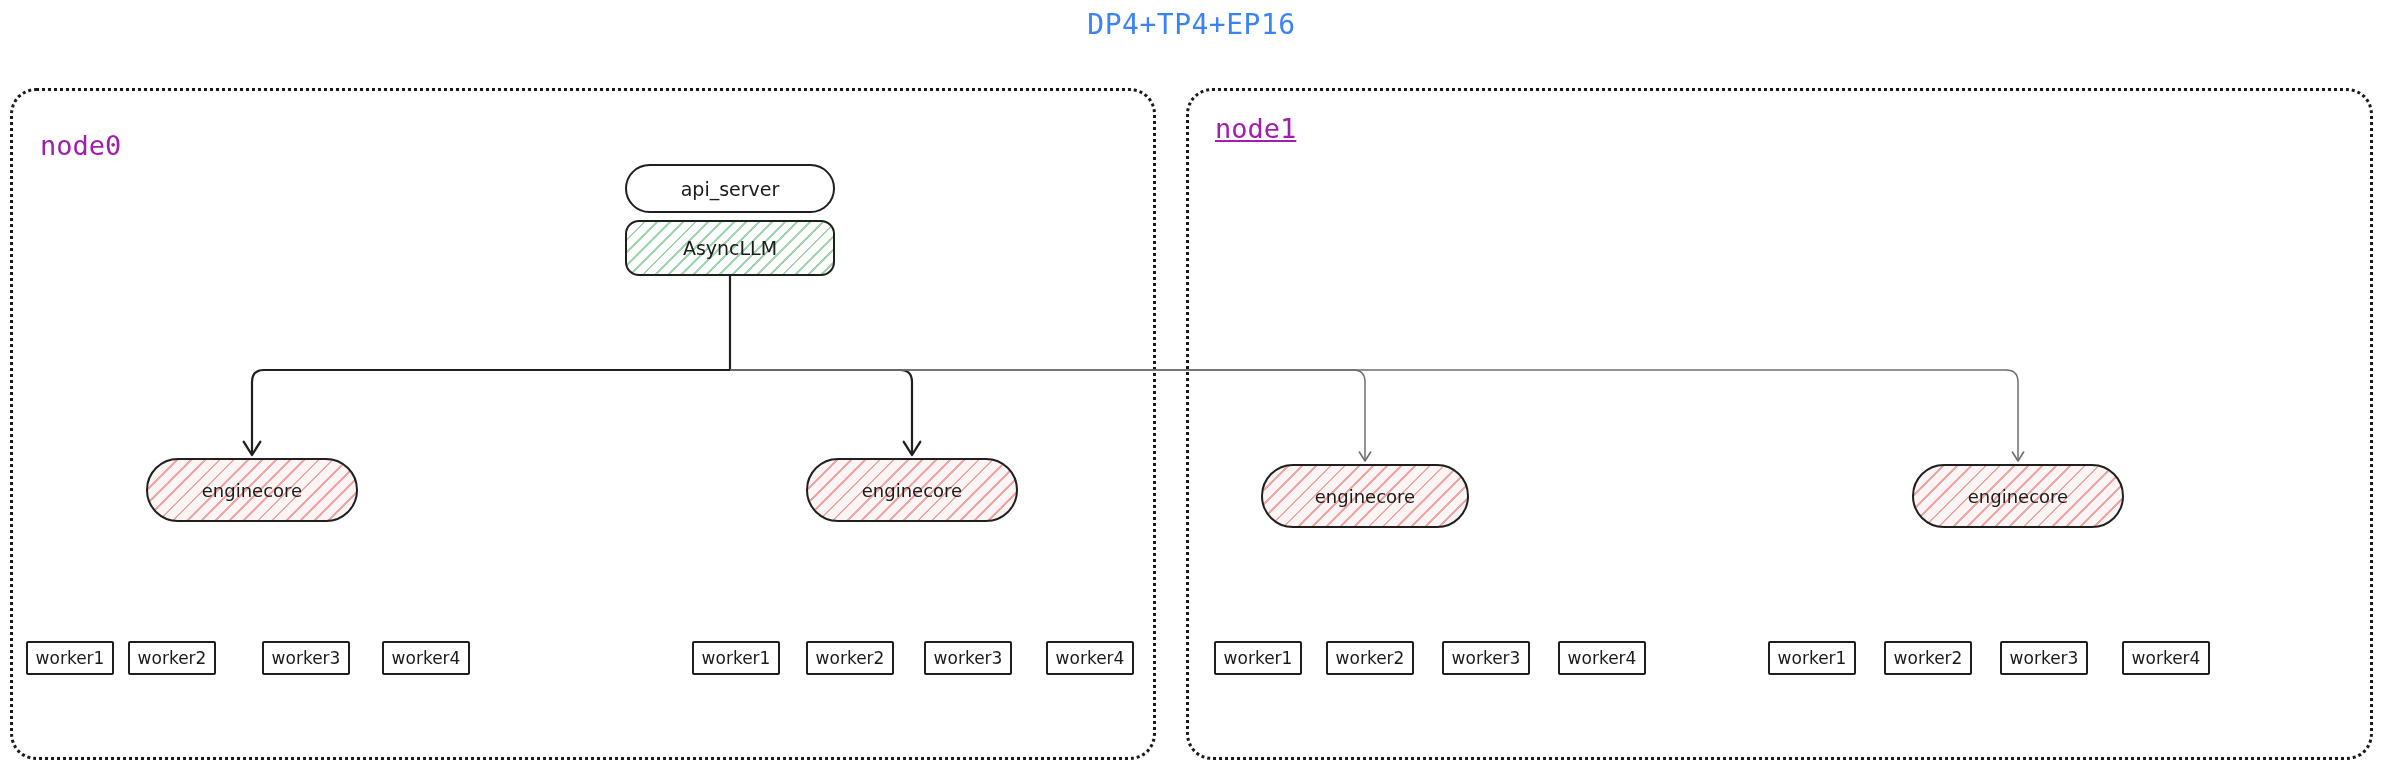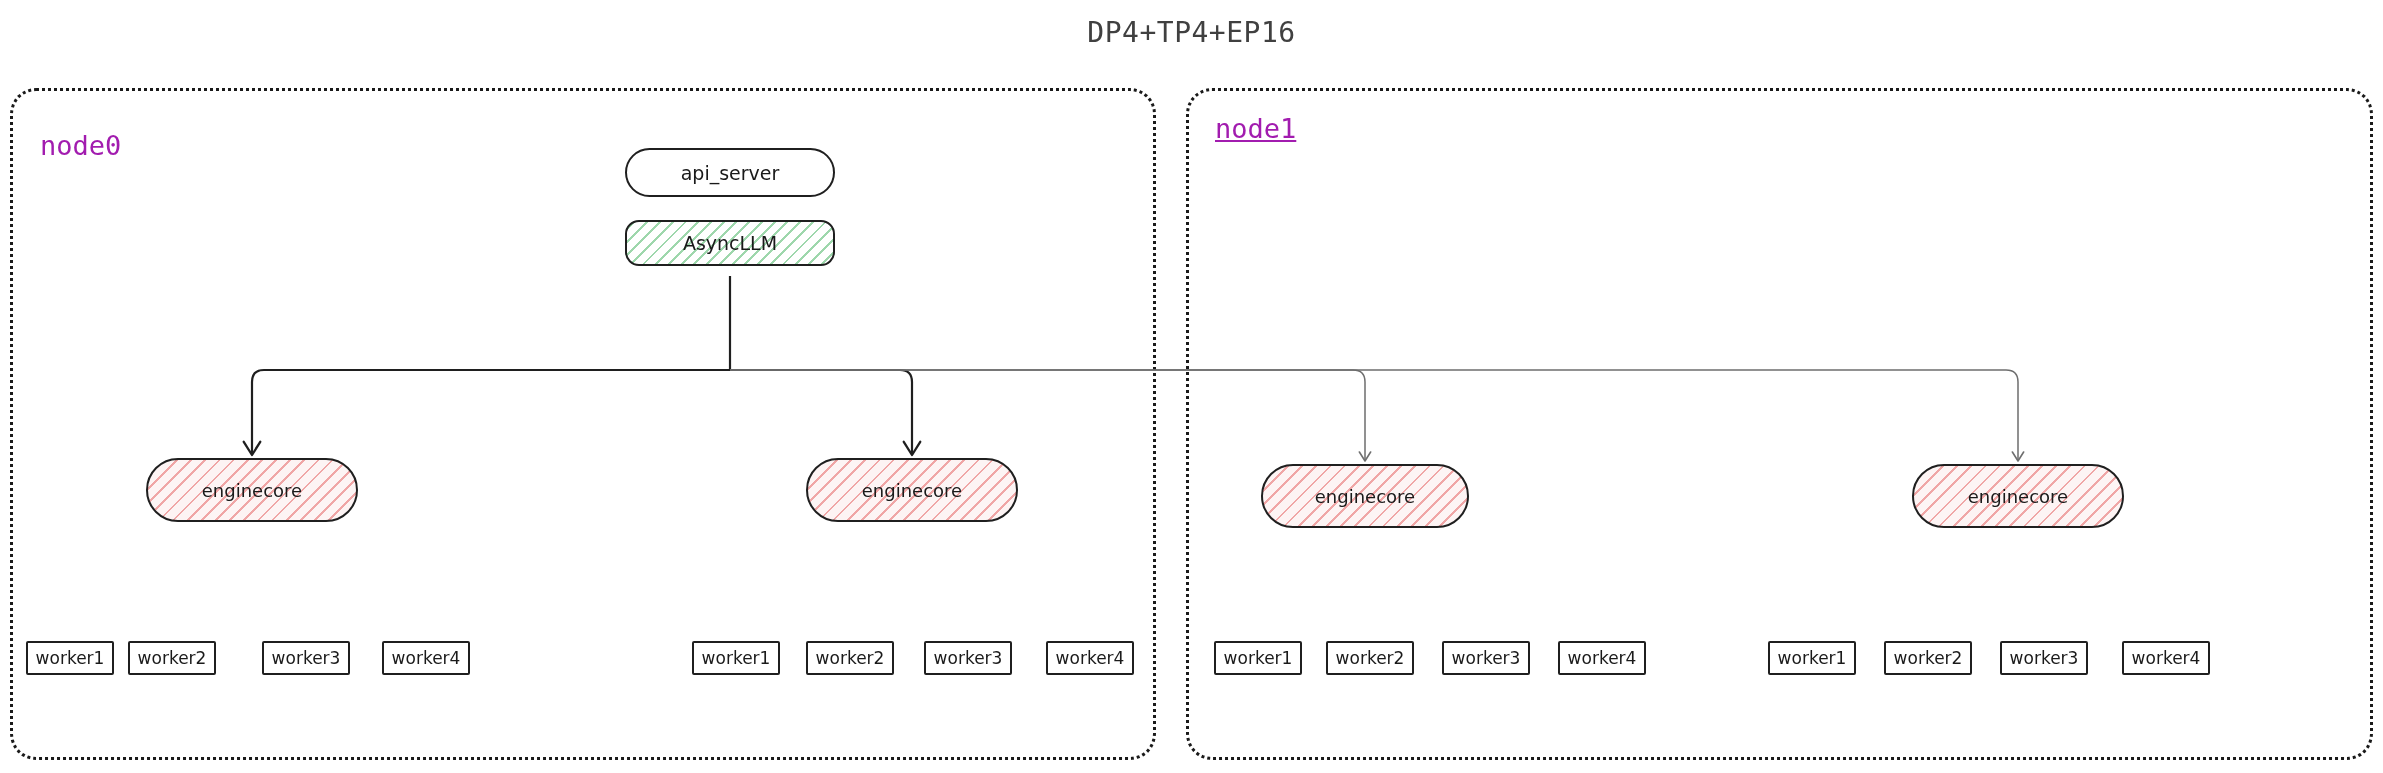--- a/index.html
+++ b/index.html
@@ -25,24 +25,23 @@
   
   .diagram-title {
     position: absolute;
     left: 0;
     top: 8px;
     width: 2383px;
     text-align: center;
     font-family: "DejaVu Sans Mono", monospace;
     font-size: 28px;
     font-weight: 400;
-    color: #404040;
+    color: #3b82f6;
     letter-spacing: 0.5px;
     white-space: nowrap;
-    margin-top: 8px;
   }
 
   
   .node-container {
     position: absolute;
     border: 3px dotted #1a1a1a;
     border-radius: 26px;
     background: transparent;
     box-sizing: border-box;
   }
@@ -148,25 +147,25 @@
     </defs>
     <g id="connector-paths" fill="none" stroke-linecap="butt" stroke-linejoin="round">
         <path d="M 730 276 L 730 370" stroke="#1f1f1f" stroke-width="2.2" fill="none"></path>
         <path d="M 730 370 L 264 370 Q 252 370 252 382 L 252 455" stroke="#1f1f1f" stroke-width="2.2" fill="none" marker-end="url(#arrow-dark)"></path>
         <path d="M 730 370 L 900 370 Q 912 370 912 382 L 912 455" stroke="#1f1f1f" stroke-width="2.2" fill="none" marker-end="url(#arrow-dark)"></path>
         <path d="M 730 370 L 1353 370 Q 1365 370 1365 382 L 1365 461" stroke="#6e6e6e" stroke-width="1.5" fill="none" marker-end="url(#arrow-light)"></path>
         <path d="M 730 370 L 2006 370 Q 2018 370 2018 382 L 2018 461" stroke="#6e6e6e" stroke-width="1.5" fill="none" marker-end="url(#arrow-light)"></path>
       </g>
   </svg>
 
-  <div class="box box-plain" id="box-api-server" style="left: 625px; top: 148px; width: 210px; height: 49px; border-radius: 26px;">
+  <div class="box box-plain" id="box-api-server" style="left: 625px; top: 164px; width: 210px; height: 49px; border-radius: 26px;">
     <span class="box-label">api_server</span>
   </div>
 
-  <div class="box box-async" id="box-async-llm" style="left: 625px; top: 220px; width: 210px; height: 46px;">
+  <div class="box box-async" id="box-async-llm" style="left: 625px; top: 220px; width: 210px; height: 56px;">
     <span class="box-label">AsyncLLM</span>
   </div>
 
   <div id="dynamic-boxes">
       <div class="box box-engine" style="left: 146px; top: 458px; width: 212px; height: 64px;">
         <span class="box-label">enginecore</span>
       </div>
       <div class="box box-engine" style="left: 806px; top: 458px; width: 212px; height: 64px;">
         <span class="box-label">enginecore</span>
       </div>

